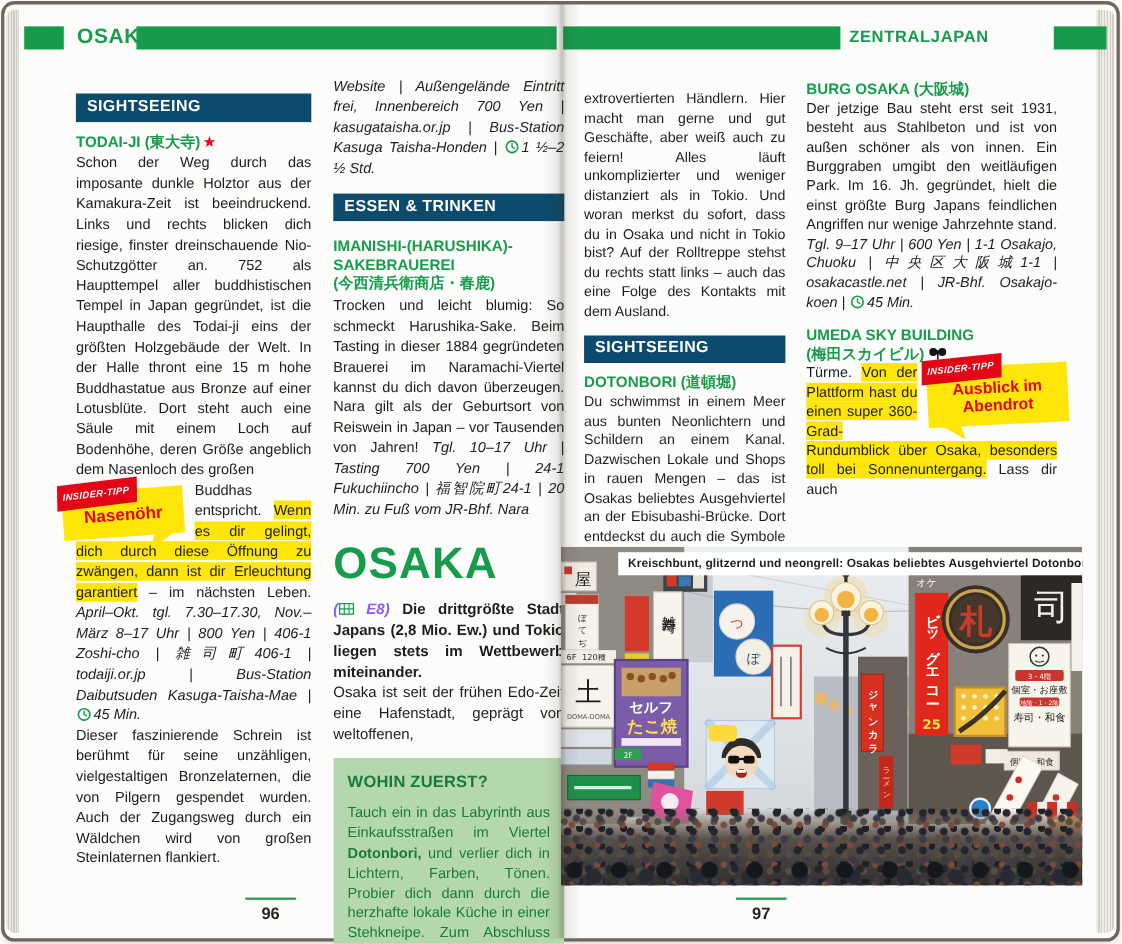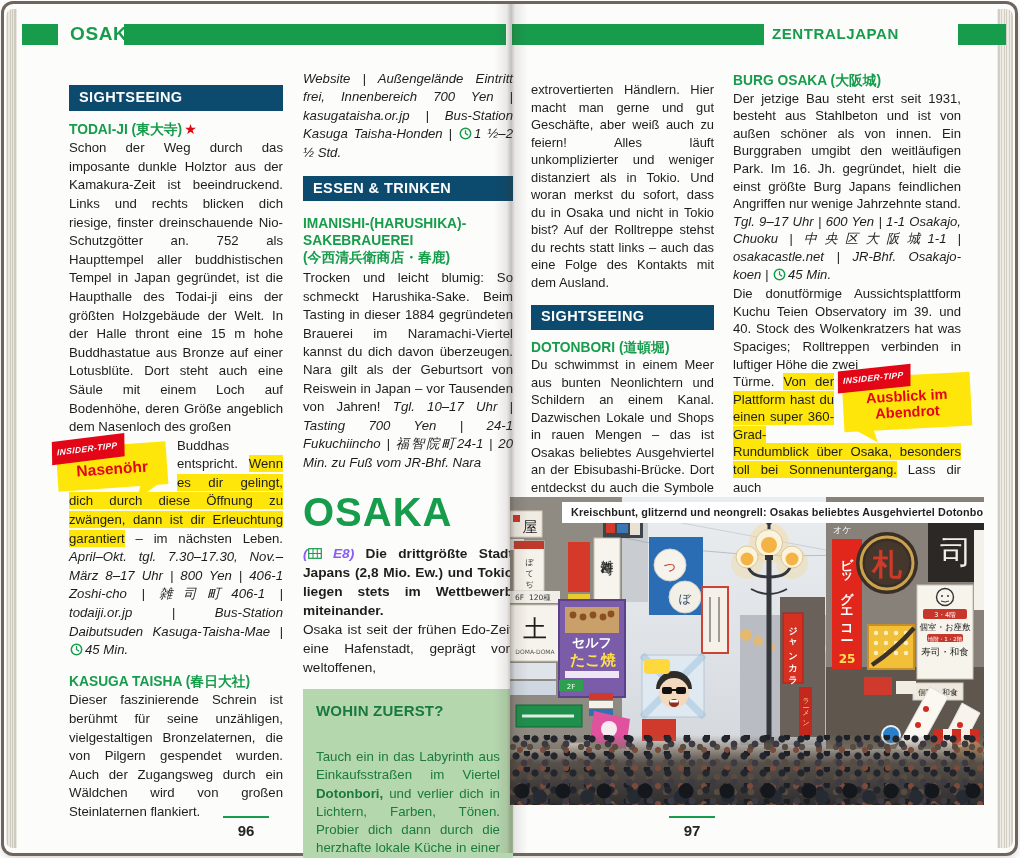--- a/index.html
+++ b/index.html
@@ -37,21 +37,21 @@
         border-color:#ffe60a transparent transparent transparent;transform:skewX(-18deg);}
   .tip-right{float:right;width:128px;margin:2px -10px 4px 9px;transform:rotate(-3deg);position:relative;}
   .tip-right .tip-box{font-size:14.5px;line-height:1.12;padding:13px 4px 9px;}
   .tip-right .tip-box::after{left:14px;bottom:-12px;border-width:13px 0 0 17px;
         border-color:#ffe60a transparent transparent transparent;transform:skewX(16deg);}
   .osaka-title{color:#179c4c;font-weight:800;font-size:40px;letter-spacing:1px;margin:20px 0 12px;line-height:1;text-align:left;}
   .lead{font-weight:700;font-size:13.7px;line-height:19px;}
   .mapref{color:#8b5cf6;font-style:italic;}
   .wohin{margin-top:12px;background:#b5d7ae;color:#1b7a3f;padding:13px 13px 26px;font-size:13.3px;line-height:18.2px;
         clip-path:polygon(0 0,100% 0,100% 94%,95% 97%,90% 94.5%,84% 97.5%,78% 95%,72% 98%,66% 95%,60% 97.5%,54% 94.5%,48% 97.5%,42% 95%,36% 98%,30% 95%,24% 97.5%,18% 94.5%,12% 97.5%,6% 95%,2% 98%,0 95%);}
-  .wohin-title{font-weight:800;font-size:15px;margin:0 0 28px;letter-spacing:.2px;text-align:left;color:#187a40;}
+  .wohin-title{font-weight:800;font-size:15px;margin:0 0 10px;letter-spacing:.2px;text-align:left;color:#187a40;}
   .wohin b{font-weight:800;}
   .pagenum{position:absolute;width:48px;text-align:center;font-weight:700;font-size:15px;color:#23231f;}
   .pagenum::before{content:"";display:block;height:2px;background:#179c4c;width:46px;margin:0 auto 4px;}
   .photo{position:absolute;left:510px;top:497px;width:474px;height:308px;overflow:hidden;z-index:4;
         background:linear-gradient(180deg,#eaedf0 0%,#dde1e5 55%,#cfd3d8 100%);}
   .photo svg{position:absolute;left:0;top:0;}
   .photo-crowd{position:absolute;left:0;right:0;bottom:0;height:70px;z-index:2;
      background:
       radial-gradient(circle at 6px 4px,#23262d 3.2px,transparent 4px),
       radial-gradient(circle at 14px 9px,#3d3a44 3px,transparent 3.8px),
@@ -91,21 +91,20 @@
   <p>
     <span class="tip-left">
       <span class="tip-tag">INSIDER-TIPP</span>
       <span class="tip-box">Nasenöhr</span>
     </span>
     <span>Buddhas entspricht. </span><mark>Wenn es dir gelingt, dich durch diese Öffnung zu zwängen, dann ist dir Erleuchtung garantiert</mark><span> – im nächsten Leben. </span><span class="det">April–Okt. tgl. 7.30–17.30, Nov.–März 8–17 Uhr | 800 Yen | 406-1 Zoshi-cho | 雑司町406-1 | todaiji.or.jp | Bus-Station Daibutsuden Kasuga-Taisha-Mae | </span><svg class="clk" width="13" height="13" viewBox="0 0 14 14">
         <circle cx="7" cy="7" r="5.6" fill="none" stroke="#179c4c" stroke-width="1.6"></circle>
         <path d="M7 3.8V7l2.3 1.5" fill="none" stroke="#179c4c" stroke-width="1.4" stroke-linecap="round"></path>
       </svg><span class="det">45 Min.</span>
   </p>
-  <div class="h" style="margin-top:13px;">KASUGA TAISHA (春日大社)</div>
   <p><span>Dieser faszinierende Schrein ist berühmt für seine unzähligen, vielgestaltigen Bronzelaternen, die von Pilgern gespendet wurden. Auch der Zugangsweg durch ein Wäldchen wird von großen Steinlaternen flankiert. </span></p>
 </div>
 
 <div id="col2" class="col">
   <p class="det"><span>Website | Außengelände Eintritt frei, Innenbereich 700 Yen | kasugataisha.or.jp | Bus-Station Kasuga Taisha-Honden | </span><svg class="clk" width="13" height="13" viewBox="0 0 14 14">
         <circle cx="7" cy="7" r="5.6" fill="none" stroke="#179c4c" stroke-width="1.6"></circle>
         <path d="M7 3.8V7l2.3 1.5" fill="none" stroke="#179c4c" stroke-width="1.4" stroke-linecap="round"></path>
       </svg><span>1 ½–2 ½ Std.</span></p>
   <div class="bar" style="margin:14px 0 14px;">ESSEN &amp; TRINKEN</div>
   <div class="h" style="line-height:17px;">
@@ -132,21 +131,30 @@
   <div class="h">DOTONBORI (道頓堀)</div>
   <p><span>Du schwimmst in einem Meer aus bunten Neonlichtern und Schildern an einem Kanal. Dazwischen Lokale und Shops in rauen Mengen – das ist Osakas beliebtes Ausgehviertel an der Ebisubashi-Brücke. Dort entdeckst du auch die Symbole von Osaka an Fassaden: eine riesige rote Krabbe und den laufenden Glico-Mann, Werbung eines Unternehmens, das die beliebte Süßigkeit „Pocky“ herstellt. </span><span class="det">Bhf. Namba</span></p>
 </div>
 
 <div id="col4" class="col">
   <div class="h">BURG OSAKA (大阪城)</div>
   <p><span>Der jetzige Bau steht erst seit 1931, besteht aus Stahlbeton und ist von außen schöner als von innen. Ein Burggraben umgibt den weitläufigen Park. Im 16. Jh. gegründet, hielt die einst größte Burg Japans feindlichen Angriffen nur wenige Jahrzehnte stand. </span><span class="det">Tgl. 9–17 Uhr | 600 Yen | 1-1 Osakajo, Chuoku | 中央区大阪城1-1 | osakacastle.net | JR-Bhf. Osakajo-koen | </span><svg class="clk" width="13" height="13" viewBox="0 0 14 14">
         <circle cx="7" cy="7" r="5.6" fill="none" stroke="#179c4c" stroke-width="1.6"></circle>
         <path d="M7 3.8V7l2.3 1.5" fill="none" stroke="#179c4c" stroke-width="1.4" stroke-linecap="round"></path>
       </svg><span class="det">45 Min.</span></p>
-  <p style="margin-top:2px;">Die donutförmige Aussichtsplattform Kuchu Teien Observatory im 39. und 40. Stock des Wolkenkratzers hat was Spaciges; Rolltreppen verbinden in luftiger Höhe die zwei</p>
+  <div class="h" style="margin-top:13px;line-height:17px;">
+    <span>UMEDA SKY BUILDING</span><br>
+    <span>(梅田スカイビル)</span>
+    <svg width="17" height="13" viewBox="0 0 17 13" style="vertical-align:-2px;">
+        <circle cx="4.4" cy="5" r="3.6" fill="#151515"></circle>
+        <circle cx="12.6" cy="5" r="3.6" fill="#151515"></circle>
+        <rect x="6.8" y="3.4" width="3.4" height="3.2" fill="#151515"></rect>
+        <rect x="7.8" y="5" width="1.5" height="7" fill="#151515"></rect>
+      </svg>
+  </div>
   <p>
     <span class="tip-right">
       <span class="tip-tag">INSIDER-TIPP</span>
       <span class="tip-box">Ausblick im Abendrot</span>
     </span>
     <span>Türme. </span><mark>Von der Plattform hast du einen super 360-Grad-Rundumblick über Osaka, besonders toll bei Sonnenuntergang.</mark><span> Lass dir auch</span>
   </p>
 </div>
 
 <div class="photo">

